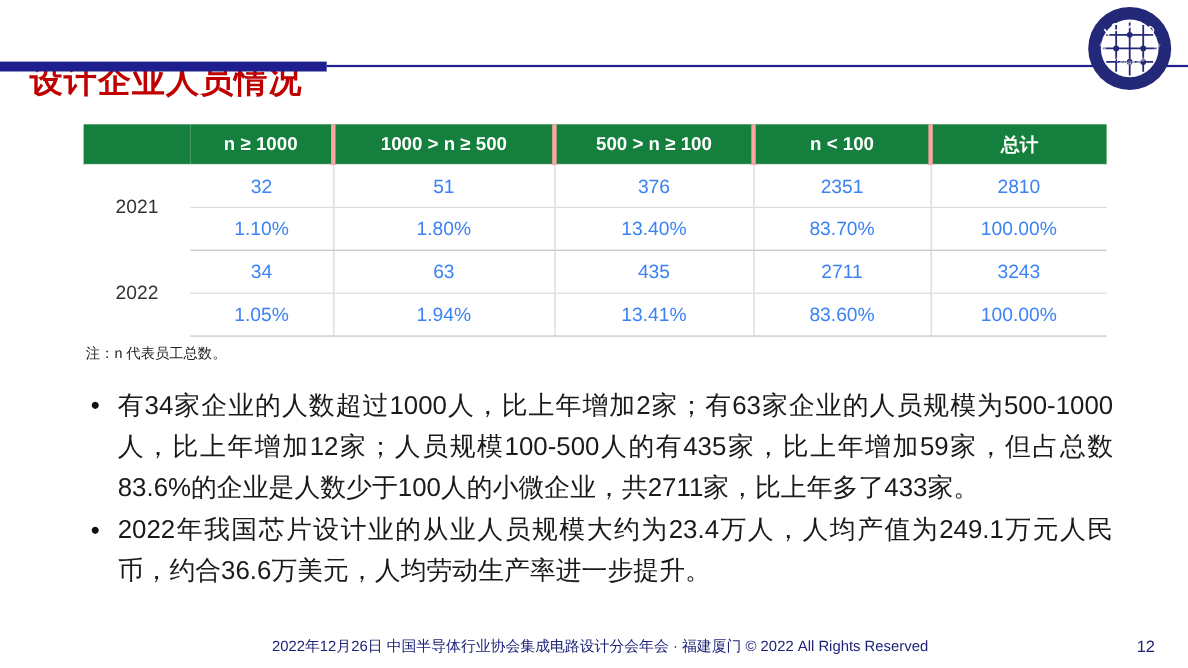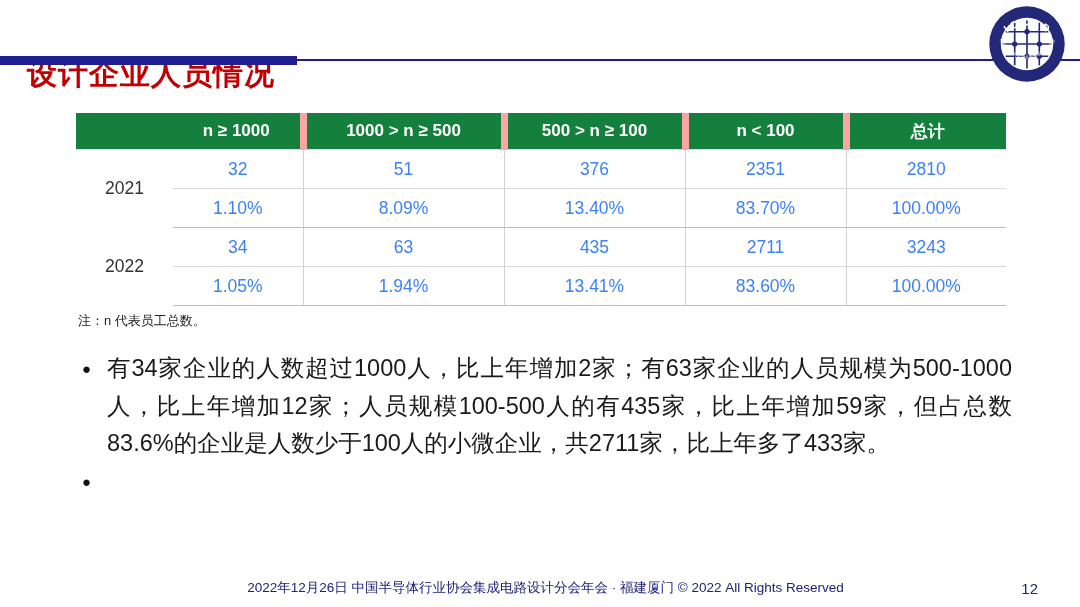--- a/index.html
+++ b/index.html
@@ -17,21 +17,21 @@
   .rule-thin{position:absolute;left:297px;right:0;top:59px;height:2px;background:#1E1E8F;}
   .logo{position:absolute;right:8px;top:3px;width:90px;height:82px;}
   
   .tbl-wrap{position:absolute;left:76px;top:113px;width:930px;}
   table{border-collapse:collapse;width:100%;table-layout:fixed;}
   th,td{padding:0;margin:0;}
   thead th{
     background:#15803d;color:#ffffff;font-weight:bold;font-size:17px;
     height:36px;text-align:center;vertical-align:middle;
   }
-  thead th.sep{border-left:7px solid #fca5a5;}
+  thead th.sep{border-left:4px solid #fca5a5;}
   tbody td{
     font-size:17.5px;color:#3b82f6;text-align:center;vertical-align:middle;
     height:38px;background:#ffffff;
   }
   tbody tr.first-row td{border-top:1px solid #e0e0e0;}
   td.year{font-size:17.5px;color:#333333;}
   td.data{border-left:0;}
   td.data + td.data{border-left:1px solid #d2d2d2;}
   tr.counts td.data{border-bottom:1px solid #d8d8d8;}
   tr.group-end td{border-bottom:1.5px solid #bdbdbd;}
@@ -49,21 +49,21 @@
   }
   .bullets .dot{
     position:absolute;left:2px;top:0;font-size:15px;line-height:37.5px;color:#111111;
   }
   
   .footer-text{
     position:absolute;left:0;right:0;bottom:10px;text-align:center;
     font-size:13.5px;color:#1F2378;padding-left:11px;
   }
   .page-num{
-    position:absolute;right:42px;bottom:10px;font-size:15px;color:#1F2378;
+    position:absolute;right:30px;bottom:10px;font-size:15px;color:#1F2378;
   }
 </style>
 </head>
 <body>
 
 <div class="slide-title">设计企业人员情况</div>
 <div class="rule-thick"></div>
 <div class="rule-thin"></div>
 
 <svg class="logo" viewBox="0 0 100 100">
@@ -120,21 +120,21 @@
       <tr class="counts first-row">
         <td class="year" rowspan="2">2021</td>
         <td class="data">32</td>
         <td class="data">51</td>
         <td class="data">376</td>
         <td class="data">2351</td>
         <td class="data">2810</td>
       </tr>
       <tr class="group-end">
         <td class="data">1.10%</td>
-        <td class="data">8.09%</td>
+        <td class="data">1.80%</td>
         <td class="data">13.40%</td>
         <td class="data">83.70%</td>
         <td class="data">100.00%</td>
       </tr>
       <tr class="counts">
         <td class="year" rowspan="2">2022</td>
         <td class="data">34</td>
         <td class="data">63</td>
         <td class="data">435</td>
         <td class="data">2711</td>
@@ -153,17 +153,18 @@
 
 <div class="tbl-note">注：n 代表员工总数。</div>
 
 <ul class="bullets">
   <li>
     <span class="dot">●</span>
     <span>有34家企业的人数超过1000人，比上年增加2家；有63家企业的人员规模为500-1000人，比上年增加12家；人员规模100-500人的有435家，比上年增加59家，但占总数83.6%的企业是人数少于100人的小微企业，共2711家，比上年多了433家。</span>
   </li>
   <li>
     <span class="dot">●</span>
+    <span>2022年我国芯片设计业的从业人员规模大约为23.4万人，人均产值为249.1万元人民币，约合36.6万美元，人均劳动生产率进一步提升。</span>
   </li>
 </ul>
 
 <div class="footer-text">2022年12月26日 中国半导体行业协会集成电路设计分会年会 · 福建厦门 © 2022 All Rights Reserved</div>
 <div class="page-num">12</div>
 
 </body></html>

